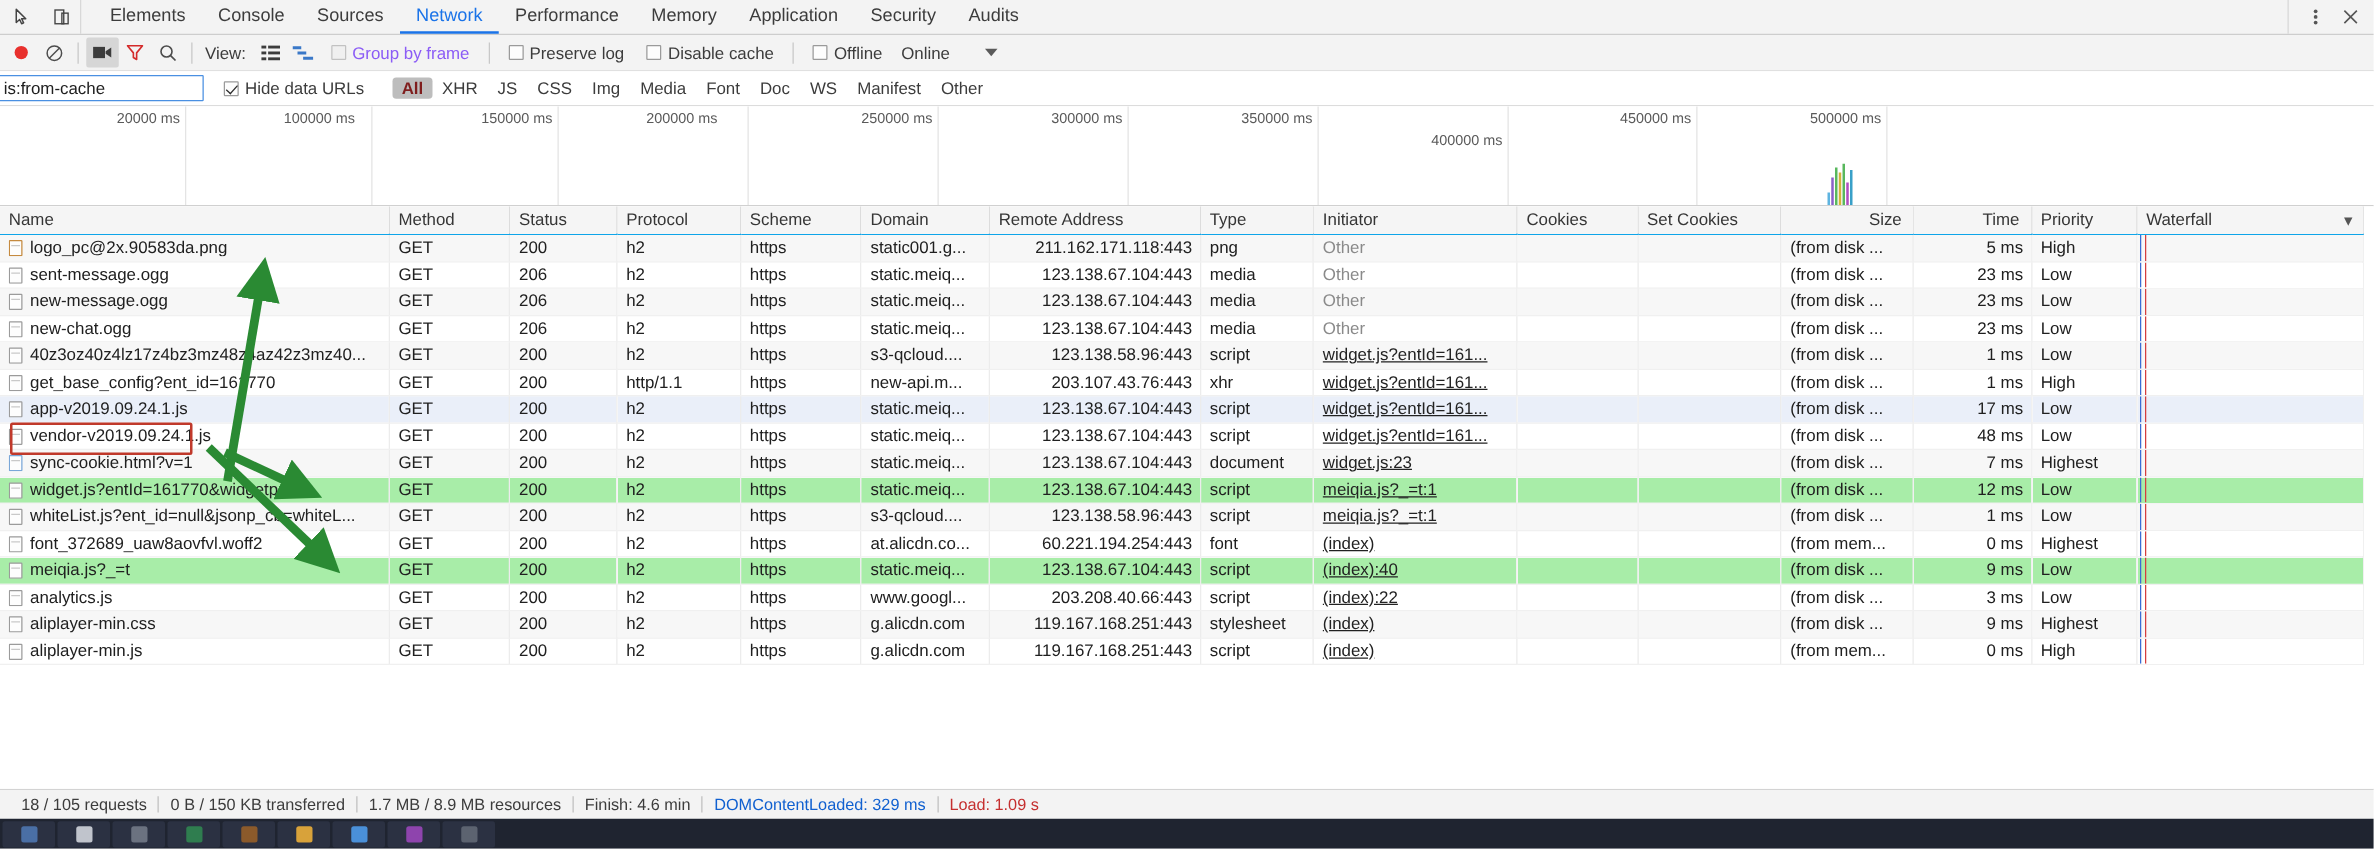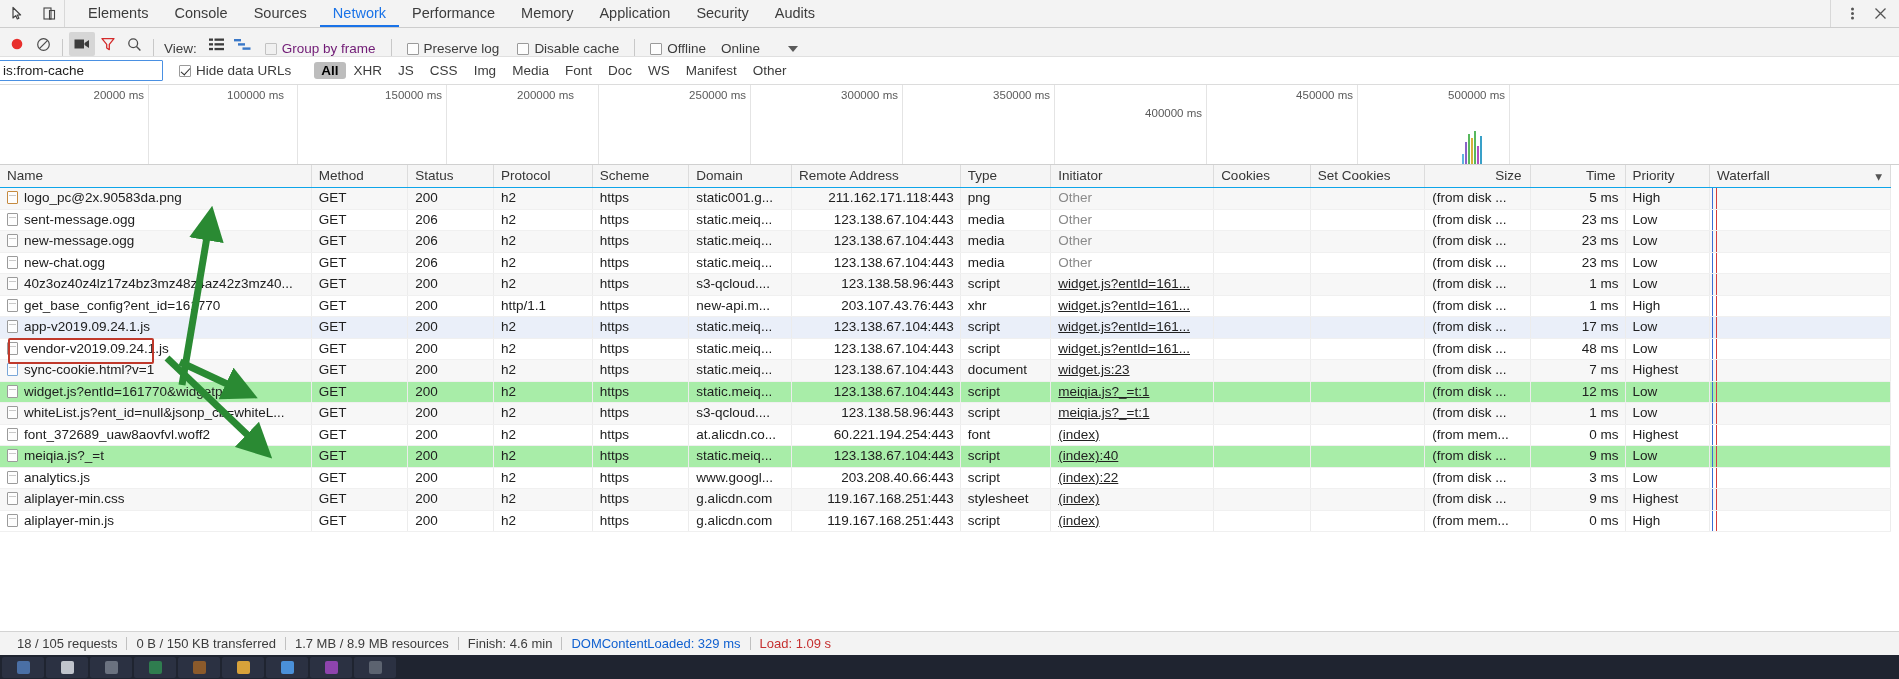--- a/index.html
+++ b/index.html
@@ -67,21 +67,21 @@
     display: flex; align-items: center;
     gap: 10px;
     padding-right: 10px;
     border-left: 1px solid #d8d8d8;
     padding-left: 12px;
   }
 
   
   .toolbar1 {
     height: 29px;
-    display: flex; align-items: flex-end;
+    display: flex; align-items: center;
     background: #f3f3f3;
     border-bottom: 1px solid #e0e0e0;
     padding-left: 4px;
     gap: 0;
     font-size: 13.5px;
     color: #3c3c3c;
   }
   .tb-icon {
     width: 26px; height: 24px;
     display: flex; align-items: center; justify-content: center;
@@ -155,21 +155,21 @@
     gap: 0; margin-left: 14px;
   }
   .ftype {
     padding: 2px 8px;
     cursor: pointer; white-space: nowrap;
     color: #3c3c3c;
     border-radius: 2px;
   }
   .ftype.selected {
     background: #bdbdbd;
-    color: #000000;
+    color: #7f1d1d;
     font-weight: bold;
     border-radius: 3px;
     padding: 1px 7px;
   }
 
   
   .overview {
     height: 80px;
     background: #ffffff;
     position: relative;
@@ -247,21 +247,21 @@
   tr.hl-green td { background: #a8eda8 !important; }
   td.c-status, td.c-size { color: #8a8a8a; }
   td.num { text-align: right; padding-right: 9px; }
   td.c-initiator { color: #3a3a3a; }
   td.c-initiator span.lnk {
     text-decoration: underline;
     cursor: pointer;
     color: #222;
   }
   .namecell {
-    display: flex; align-items: center; gap: 6px;
+    display: flex; align-items: flex-end; gap: 6px;
     overflow: hidden;
   }
   .fileicon {
     width: 11px; height: 13px; flex: none;
     border: 1px solid #9b9b9b;
     background: #fdfdfd;
     border-radius: 1px;
     position: relative;
   }
   .fileicon.doc { border-color: #7aa7d8; }
@@ -427,21 +427,21 @@
       </div>
       <div class="tb-icon">
         <svg width="17" height="13" viewBox="0 0 17 13">
           <rect x="0" y="1" width="7" height="2.4" fill="#3a78c8"></rect>
           <rect x="4" y="5.2" width="7" height="2.4" fill="#3a78c8"></rect>
           <rect x="8.5" y="9.4" width="8" height="2.4" fill="#3a78c8"></rect>
         </svg>
       </div>
       <div class="chk-wrap">
         <span class="chkbox" style="border-color:#c2c2c2;background:#f0f0f0;"></span>
-        <span style="color:#701a75;">Group by frame</span>
+        <span style="color:#8b5cf6;">Group by frame</span>
       </div>
       <div class="vsep"></div>
       <div class="chk-wrap">
         <span class="chkbox"></span>
         <span>Preserve log</span>
       </div>
       <div class="chk-wrap">
         <span class="chkbox"></span>
         <span>Disable cache</span>
       </div>

